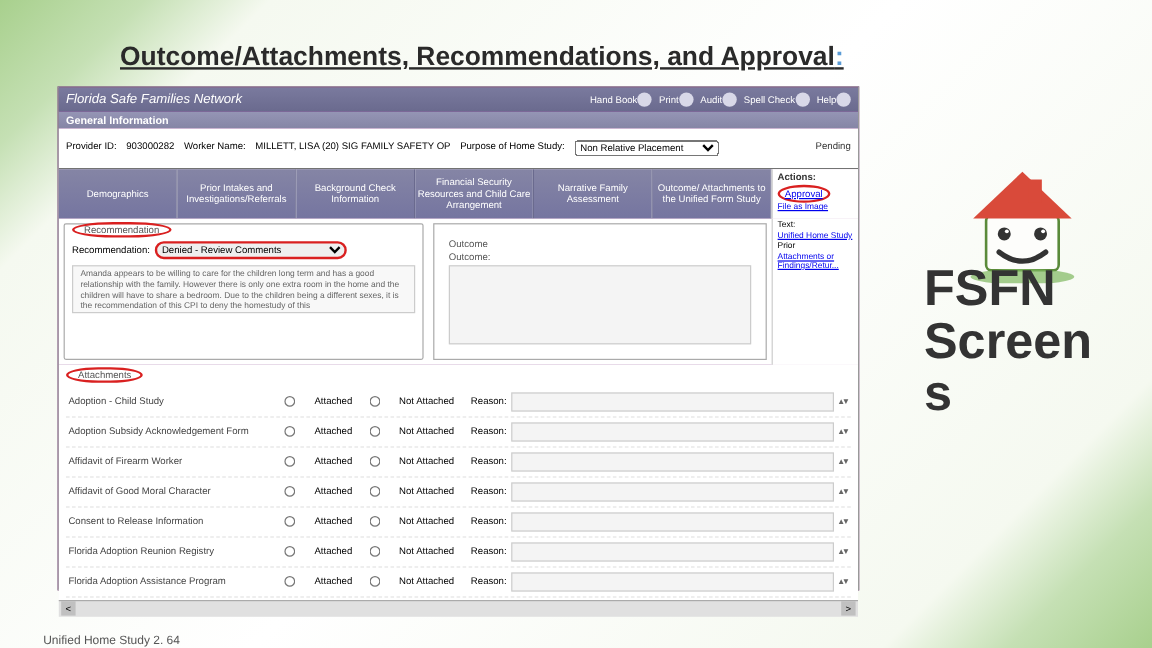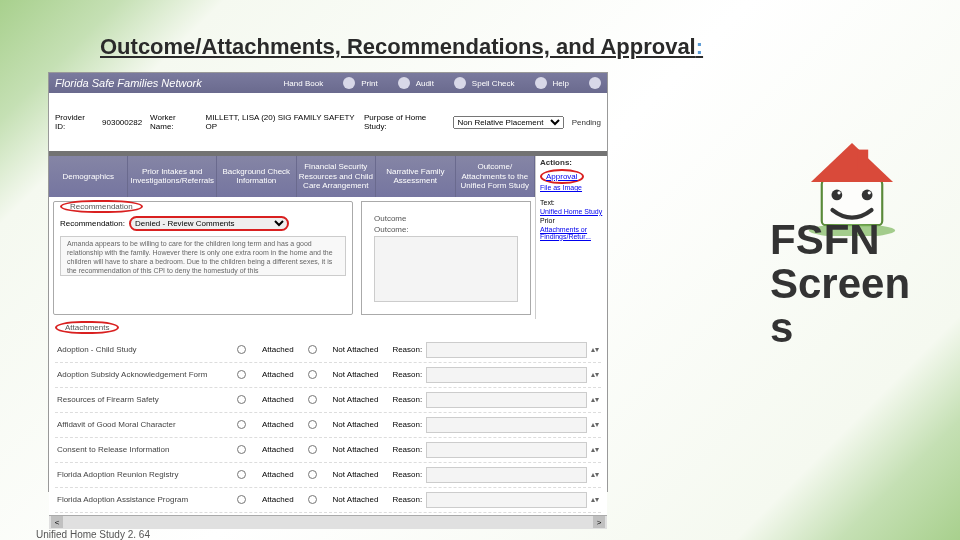--- a/index.html
+++ b/index.html
@@ -1,25 +1,25 @@
 <!DOCTYPE html>
 <html><head>
 <meta charset="utf-8">
 <style>
 *{margin:0;padding:0;box-sizing:border-box;font-family:Arial,sans-serif}
 body{width:960px;height:540px;background:linear-gradient(135deg,#a8d08d 0%,#c5e0b4 8%,#f5f9f0 15%,#fff 50%,#f5f9f0 85%,#c5e0b4 92%,#a8d08d 100%);position:relative;overflow:hidden}
 .slide-title{position:absolute;top:34px;left:100px;font-size:22px;font-weight:bold;text-decoration:underline;color:#2a2a2a}
 .slide-title .colon{color:#5b9bd5}
-.screenshot{position:absolute;top:72px;left:48px;width:560px;height:420px;background:#701a75;border:1px solid #999;font-size:8px}
+.screenshot{position:absolute;top:72px;left:48px;width:668px;height:420px;background:#701a75;border:1px solid #999;font-size:8px}
 .fsfn-header{background:linear-gradient(#7a7a9e,#6a6a8e);height:20px;display:flex;align-items:center;padding:0 6px;color:#fff;font-style:italic;font-family:'Times New Roman',serif;font-size:11px;justify-content:space-between}
 .fsfn-tools{display:flex;gap:6px;font-size:8px;font-style:normal;font-family:Arial}
-.tool{display:flex;align-items:center;gap:20px}
+.tool{display:flex;align-items:center;gap:0}
 .tool-icon{width:12px;height:12px;background:#d8d8e8;border-radius:50%;display:inline-block}
 .gen-info{background:linear-gradient(#9595b5,#8585a5);color:#fff;padding:2px 6px;font-size:9px;font-weight:bold}
-.info-bar{background:#fff;padding:20px 6px;display:flex;align-items:center;gap:8px;font-size:8px;border-bottom:5px solid #737373}
+.info-bar{background:#fff;padding:10px 6px;display:flex;gap:8px;font-size:8px;border-bottom:1px solid #737373}
 .info-bar select{font-size:8px;width:120px}
 .pending{margin-left:auto;color:#333}
 .main-row{display:flex;background:#fff}
 .tabs{display:flex;flex:1}
 .tab{flex:1;background:linear-gradient(#8585a5,#7575a0);color:#fff;font-size:8px;text-align:center;padding:6px 2px;border-right:1px solid #6a6a8e;display:flex;align-items:center;justify-content:center;line-height:1.2}
 .actions{width:72px;background:#fff;border-left:1px solid #ccc;padding:2px 4px;font-size:8px}
 .actions-title{font-weight:bold;color:#333}
 .approval-link{color:#0000ee;text-decoration:underline;border:2px solid #d92020;border-radius:50%;padding:1px 4px;display:inline-block;margin-top:2px}
 .file-img{color:#0000ee;text-decoration:underline;font-size:7px}
 .rec-section{display:flex;background:#fff}
@@ -76,20 +76,21 @@
       <span class="tool">
           <span>Spell Check</span>
           <span class="tool-icon"></span>
         </span>
       <span class="tool">
           <span>Help</span>
           <span class="tool-icon"></span>
         </span>
     </div>
   </div>
+  <div class="gen-info">General Information</div>
   <div class="info-bar">
     <span>Provider ID:</span>
     <span>903000282</span>
     <span>Worker Name:</span>
     <span>MILLETT, LISA (20) SIG FAMILY SAFETY OP</span>
     <span>Purpose of Home Study:</span>
     <select><option>Non Relative Placement</option></select>
     <span class="pending">Pending</span>
   </div>
   <div class="main-row">
@@ -159,21 +160,21 @@
             <input type="radio" style="">
             <span>Not Attached</span>
           </label>
           <div class="att-reason">
             <span>Reason:</span>
             <div class="att-reason-box"></div>
             <span class="scroll-nub">▴▾</span>
           </div>
         </div>
         <div class="att-row">
-          <div class="att-name">Resources of Firearm Safety</div>
+          <div class="att-name">Affidavit of Firearm Worker</div>
           <label class="att-radio">
             <input type="radio" style="">
             <span>Attached</span>
           </label>
           <label class="att-radio">
             <input type="radio" style="">
             <span>Not Attached</span>
           </label>
           <div class="att-reason">
             <span>Reason:</span>

